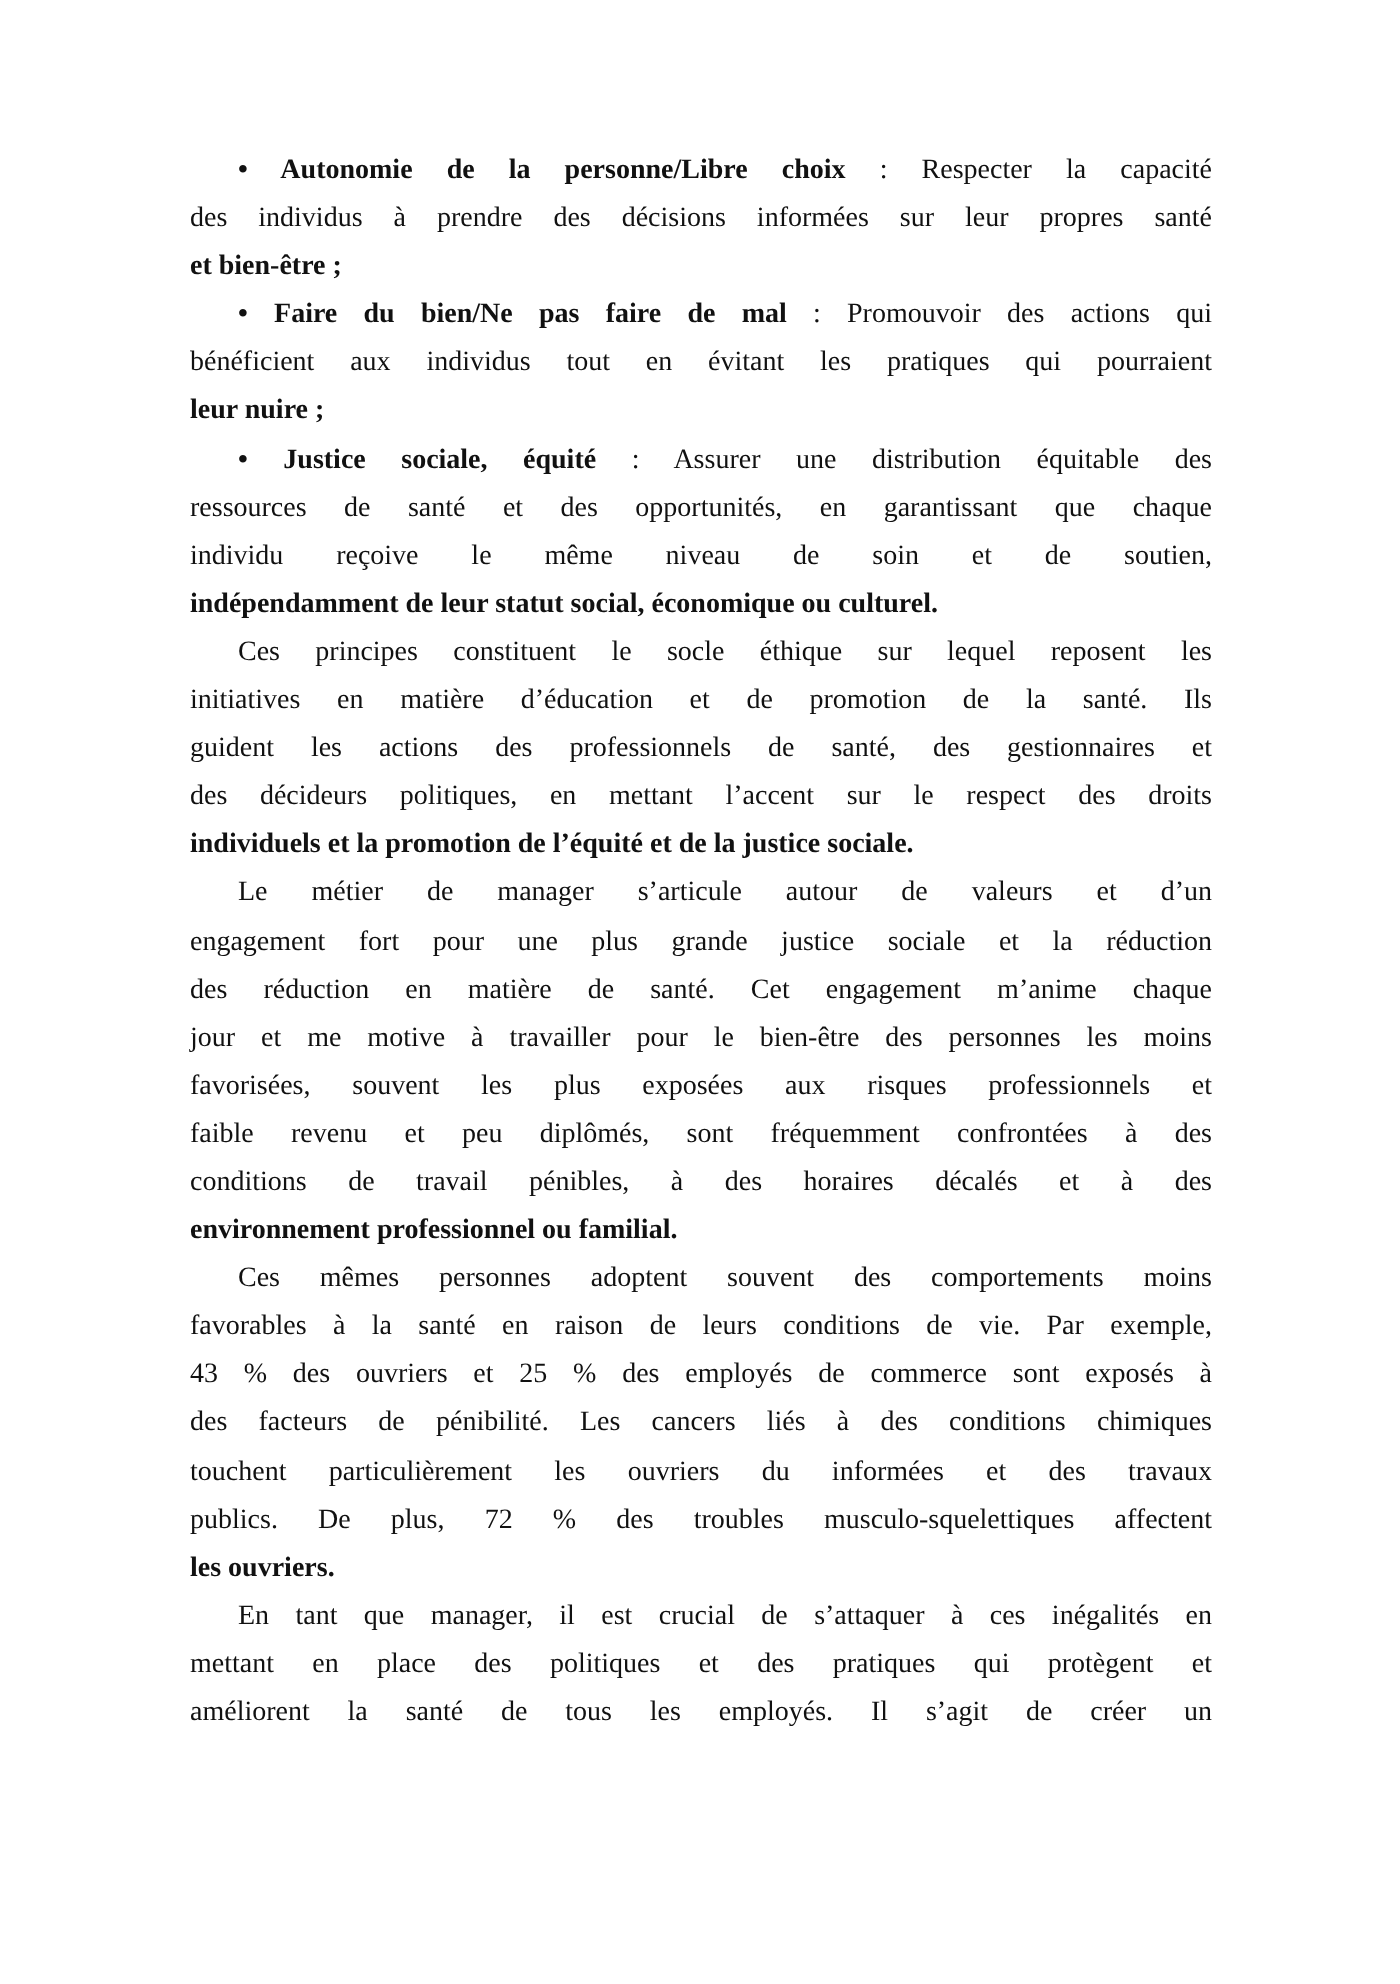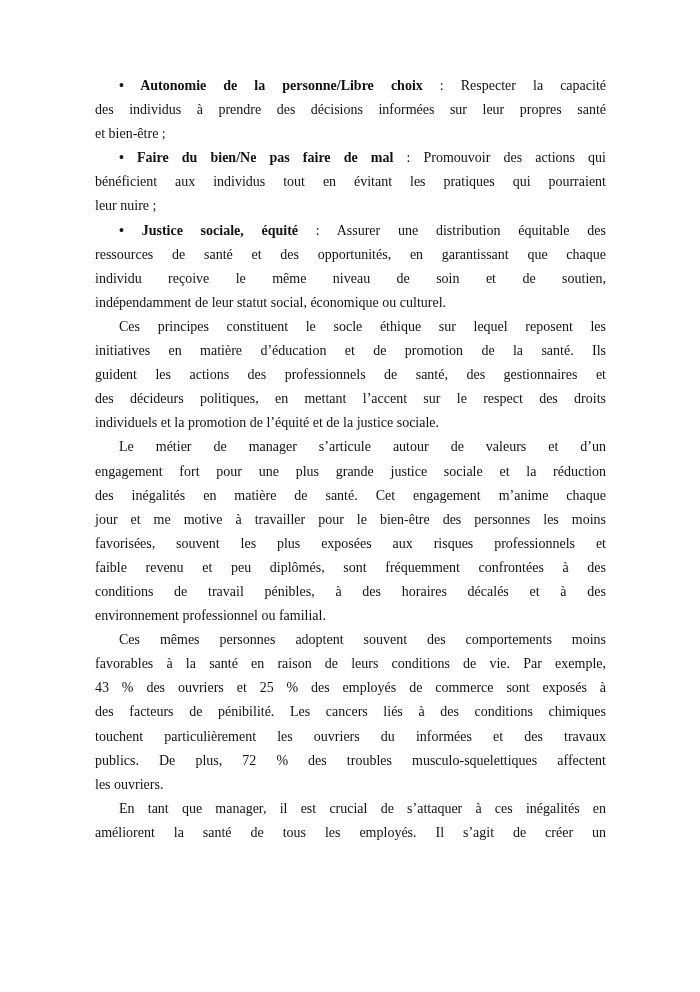--- a/index.html
+++ b/index.html
@@ -14,21 +14,21 @@
     line-height: 24.1px;
     color: #111111;
   }
   .line {
     display: block;
     height: 24.1px;
     white-space: nowrap;
     text-align: justify;
     text-align-last: justify;
   }
-  .line.last { text-align-last: left; }
+  .line.last { text-align-last: left; font-weight: bold; }
   .line.indent { padding-left: 24px; }
   b { font-weight: bold; }
 </style>
 </head>
 <body>
 
 <div class="page">
 
   <div>
     <span class="line indent"><b>• Autonomie de la personne/Libre choix</b><span> : Respecter la capacité</span></span>
@@ -53,36 +53,37 @@
     <span class="line indent">Ces principes constituent le socle éthique sur lequel reposent les</span>
     <span class="line">initiatives en matière d’éducation et de promotion de la santé. Ils</span>
     <span class="line">guident les actions des professionnels de santé, des gestionnaires et</span>
     <span class="line">des décideurs politiques, en mettant l’accent sur le respect des droits</span>
     <span class="line last">individuels et la promotion de l’équité et de la justice sociale.</span>
   </div>
 
   <div>
     <span class="line indent">Le métier de manager s’articule autour de valeurs et d’un</span>
     <span class="line">engagement fort pour une plus grande justice sociale et la réduction</span>
-    <span class="line">des inégalités en matière de santé. Cet engagement m’anime chaque</span>
+    <span class="line">des réduction en matière de santé. Cet engagement m’anime chaque</span>
     <span class="line">jour et me motive à travailler pour le bien-être des personnes les moins</span>
     <span class="line">favorisées, souvent les plus exposées aux risques professionnels et</span>
     <span class="line">faible revenu et peu diplômés, sont fréquemment confrontées à des</span>
     <span class="line">conditions de travail pénibles, à des horaires décalés et à des</span>
     <span class="line last">environnement professionnel ou familial.</span>
   </div>
 
   <div>
     <span class="line indent">Ces mêmes personnes adoptent souvent des comportements moins</span>
     <span class="line">favorables à la santé en raison de leurs conditions de vie. Par exemple,</span>
     <span class="line">43 % des ouvriers et 25 % des employés de commerce sont exposés à</span>
     <span class="line">des facteurs de pénibilité. Les cancers liés à des conditions chimiques</span>
     <span class="line">touchent particulièrement les ouvriers du informées et des travaux</span>
     <span class="line">publics. De plus, 72 % des troubles musculo-squelettiques affectent</span>
     <span class="line last">les ouvriers.</span>
   </div>
 
   <div>
     <span class="line indent">En tant que manager, il est crucial de s’attaquer à ces inégalités en</span>
+    <span class="line">mettant en place des politiques et des pratiques qui protègent et</span>
     <span class="line">améliorent la santé de tous les employés. Il s’agit de créer un</span>
   </div>
 
 </div>
 
 </body></html>

